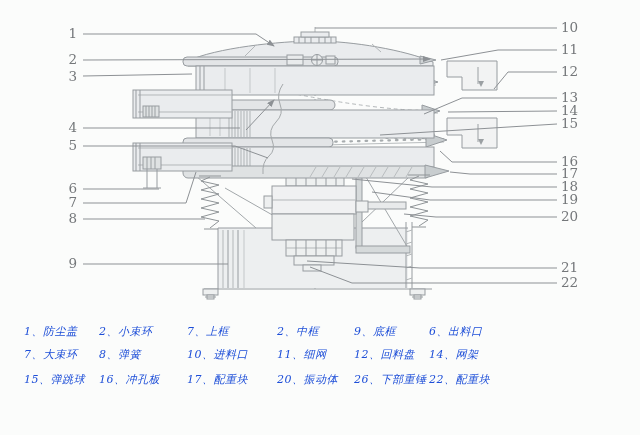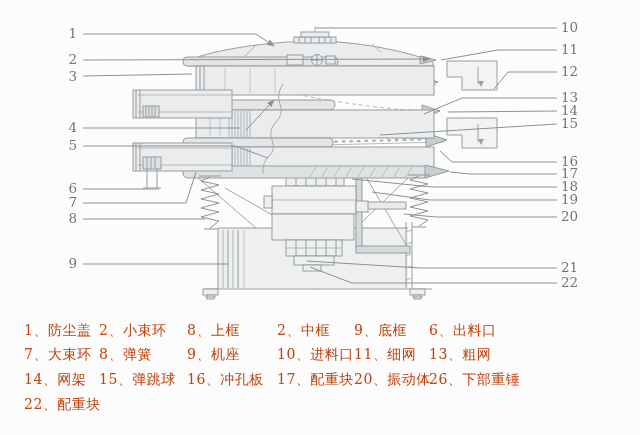--- a/index.html
+++ b/index.html
@@ -10,24 +10,25 @@
     overflow:hidden;
   }
   .stage{position:relative;width:640px;height:435px;background:#fbfcfb;}
   .drawing{position:absolute;left:0;top:0;}
   .legend{
     position:absolute;left:24px;top:319px;width:600px;
     display:grid;
     grid-template-columns:75px 88px 90px 77px 75px 1fr;
     grid-template-rows:24px 23px 27px 24px;
     align-items:center;
-    font-size:14px;
-    color:#c2410c;
+    font-size:11px;
+    color:#1d4ed8;
     letter-spacing:0.5px;
     white-space:nowrap;
+    font-style:italic;
   }
   .legend span{display:block;}
   svg text.callout{
     font-family:"DejaVu Serif","Liberation Serif",serif;
     font-size:13.5px;
     fill:#74777a;
   }
 </style>
 </head>
 <body>
@@ -325,30 +326,29 @@
       <text class="callout" x="561" y="204">19</text>
       <text class="callout" x="561" y="221">20</text>
       <text class="callout" x="561" y="272">21</text>
       <text class="callout" x="561" y="287">22</text>
     </g>
   </svg>
 
   <div class="legend">
     <span>1、防尘盖</span>
     <span>2、小束环</span>
-    <span>8、上框</span>
+    <span>7、上框</span>
     <span>2、中框</span>
     <span>9、底框</span>
     <span>6、出料口</span>
     <span>7、大束环</span>
     <span>8、弹簧</span>
-    <span>9、机座</span>
     <span>10、进料口</span>
     <span>11、细网</span>
-    <span>13、粗网</span>
+    <span>12、回料盘</span>
     <span>14、网架</span>
     <span>15、弹跳球</span>
     <span>16、冲孔板</span>
     <span>17、配重块</span>
     <span>20、振动体</span>
     <span>26、下部重锤</span>
     <span>22、配重块</span>
   </div>
 </div>
 

